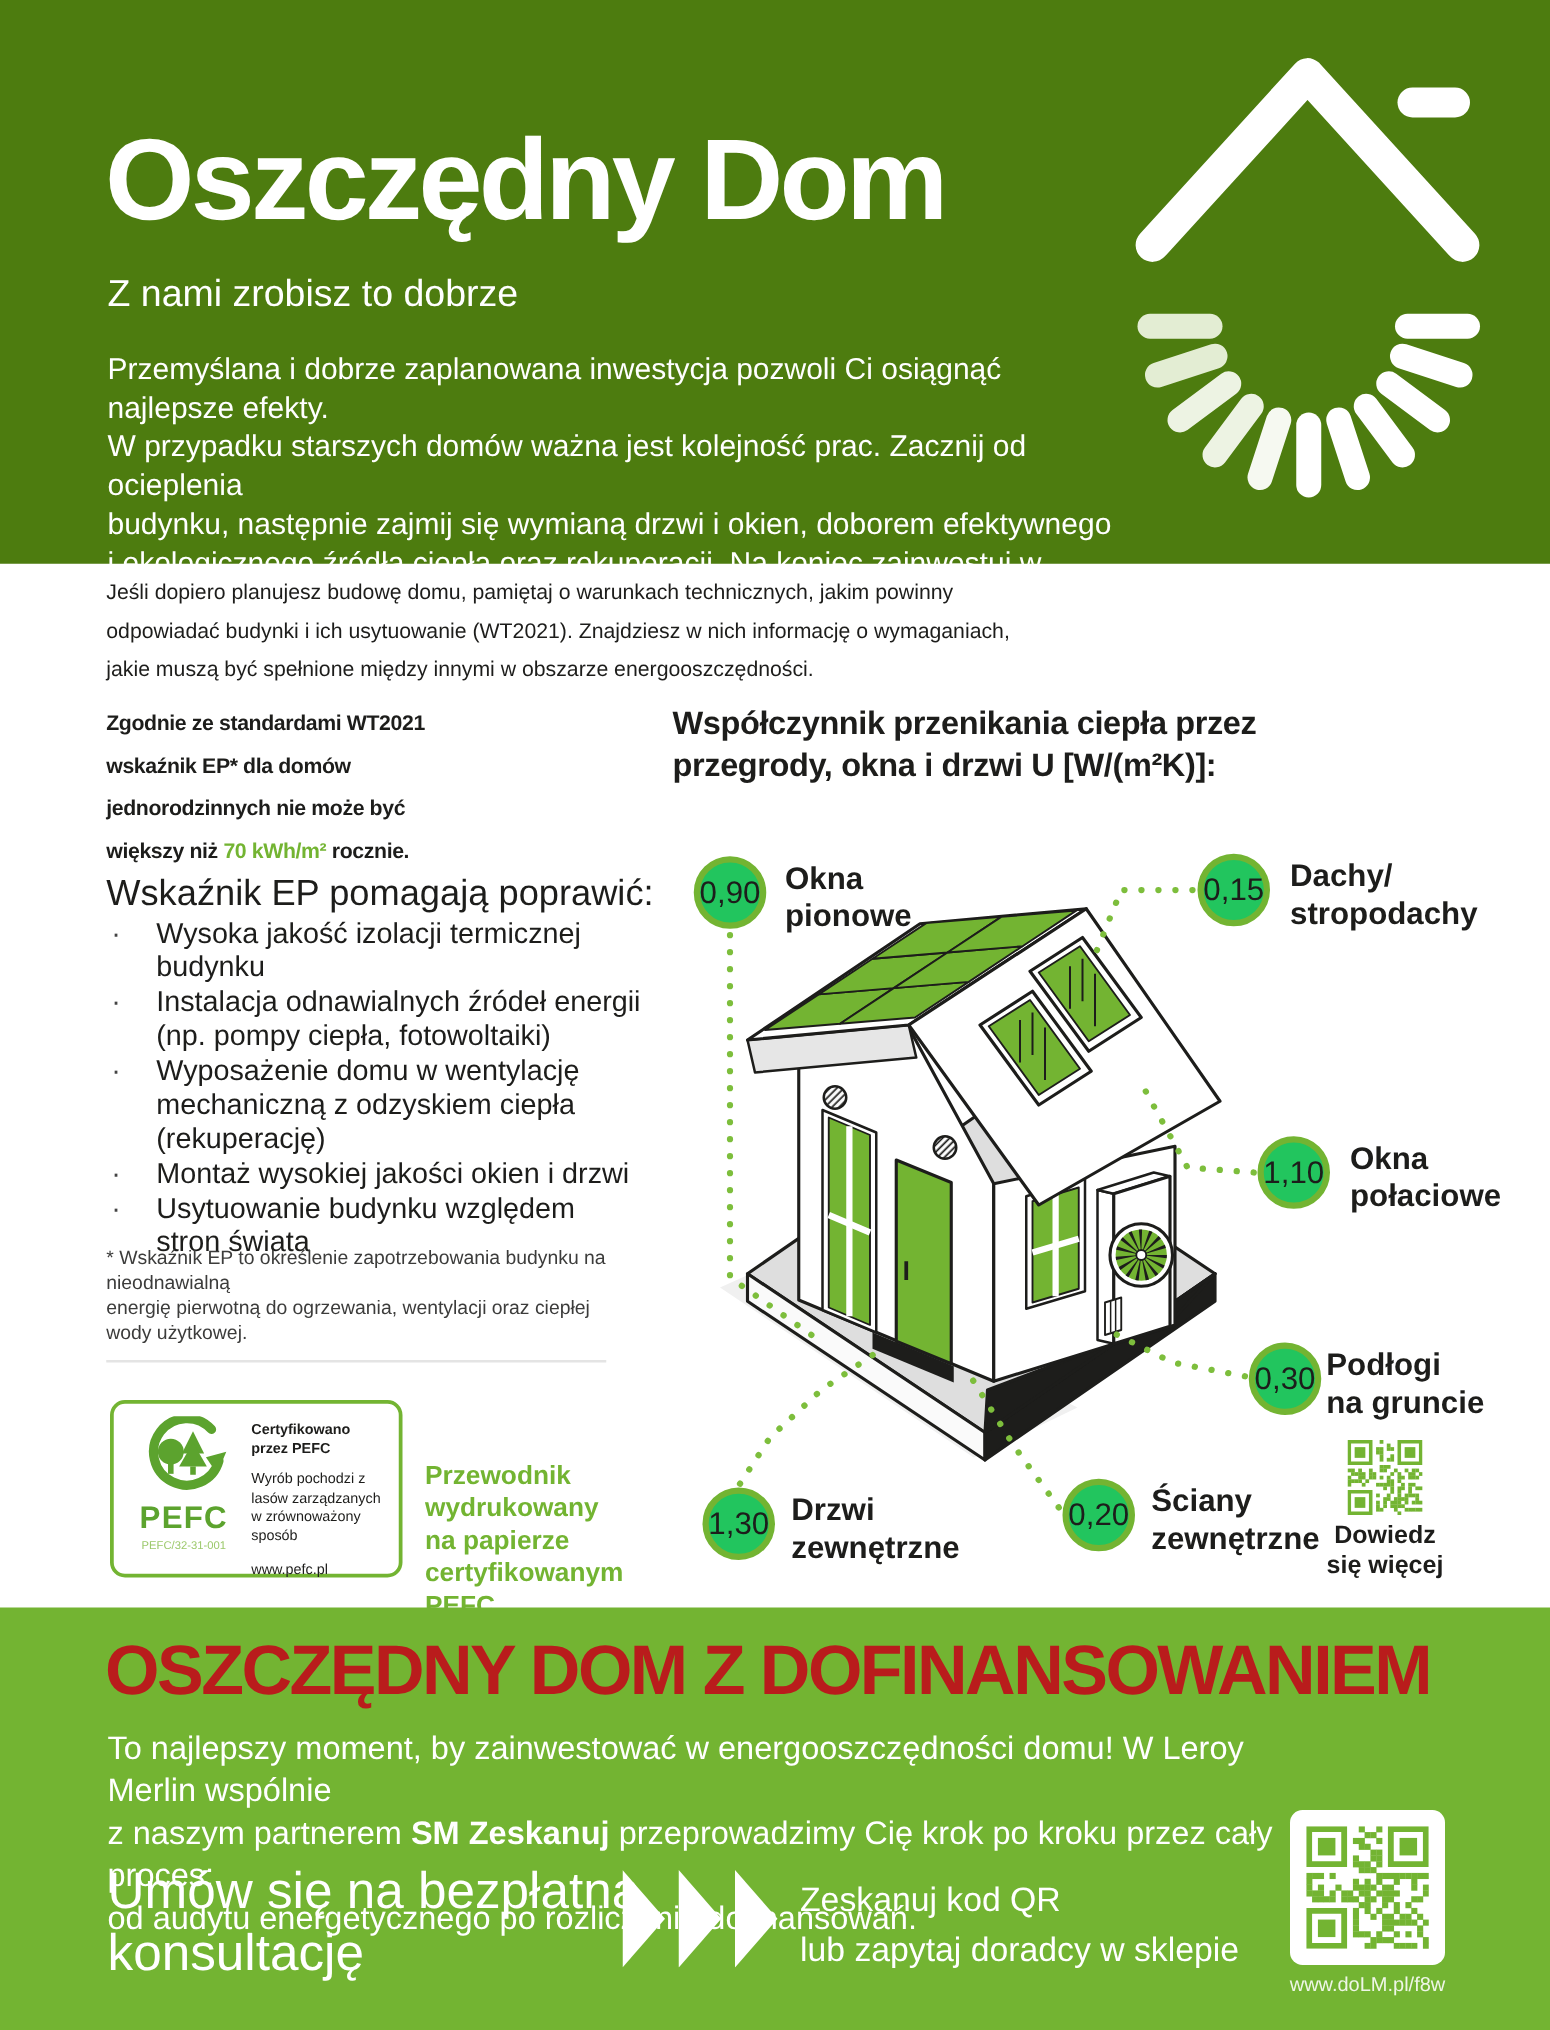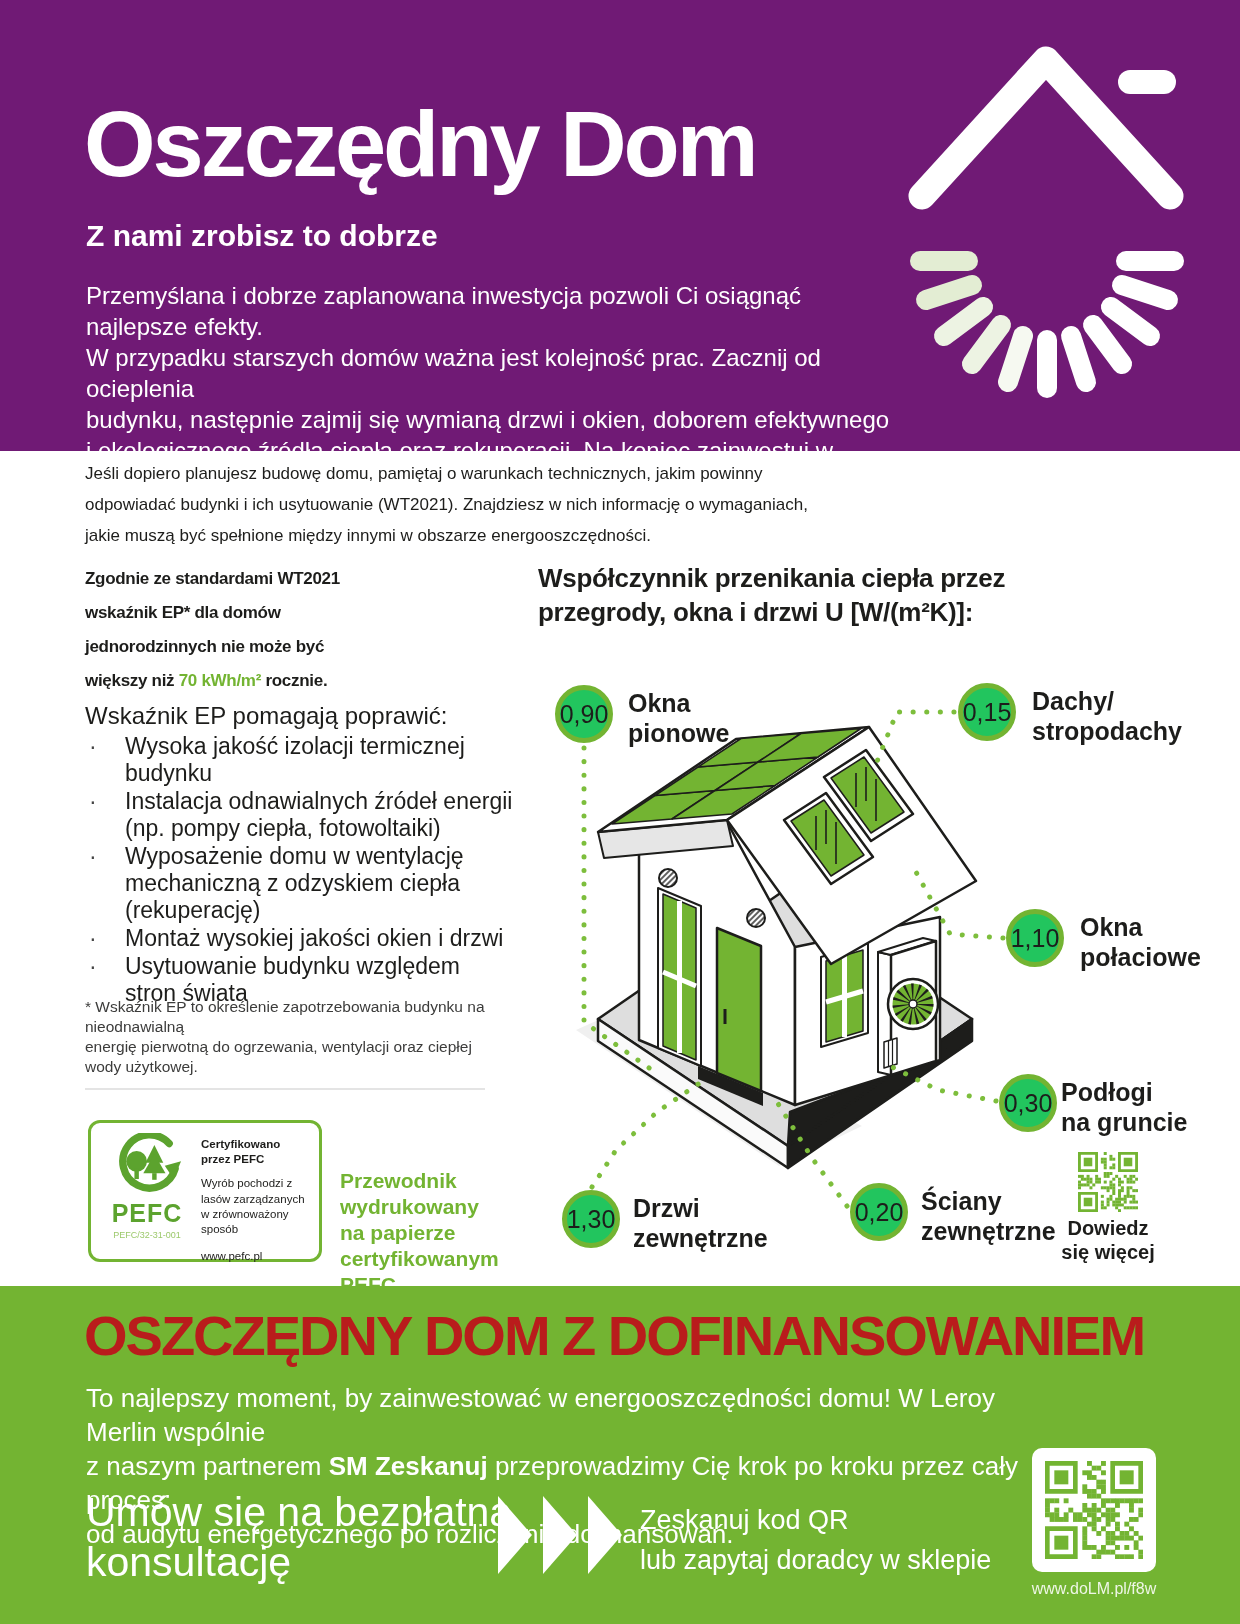--- a/index.html
+++ b/index.html
@@ -1,30 +1,30 @@
 <!DOCTYPE html>
 <html><head>
 <meta charset="utf-8">
 <style>
   html,body{margin:0;padding:0;background:#888;}
   .page{position:relative;width:1240px;height:1624px;background:#FFFFFF;overflow:hidden;
         font-family:"Liberation Sans",sans-serif;color:#1D1D1B;margin:0 auto;}
   .abs{position:absolute;}
   .pre{white-space:pre-line;}
   
-  .hdr{left:0;top:0;width:1240px;height:451px;background:#701a75;}
+  .hdr{left:0;top:0;width:1240px;height:451px;background:#4d7c0f;}
   .hdr-title{left:84px;top:92px;font-size:92px;font-weight:700;color:#fff;letter-spacing:-3px;}
-  .hdr-sub{left:86px;top:219px;font-size:30px;font-weight:700;color:#fff;}
+  .hdr-sub{left:86px;top:219px;font-size:30px;font-weight:400;color:#fff;}
   .hdr-p{left:86px;top:280px;width:810px;font-size:24px;line-height:31px;color:#fff;}
   
   .intro{left:85px;top:458px;width:960px;font-size:17px;line-height:31px;}
   
   .std-h{left:85px;top:562px;width:440px;font-size:17px;font-weight:700;line-height:34px;letter-spacing:-0.3px;}
   .std-h .hl{color:#73B432;}
-  .list-title{left:85px;top:702px;font-size:24px;line-height:27px;}
+  .list-title{left:85px;top:702px;font-size:29px;line-height:27px;}
   .blist{left:85px;top:733px;width:450px;font-size:23px;line-height:27px;}
   .bitem{display:flex;margin:0 0 1px 0;}
   .bdot{width:36px;flex:0 0 36px;text-align:left;padding-left:4px;color:#444;}
   .fnote{left:85px;top:997px;width:420px;font-size:15.5px;line-height:20px;color:#3C3C3B;}
   .divider{left:85px;top:1088px;width:400px;height:2px;background:#E4E4E4;}
   
   .pefc-box{left:88px;top:1120px;width:234px;height:142px;border:3px solid #73B432;border-radius:12px;
             display:flex;gap:8px;padding:10px 8px 8px 10px;box-sizing:border-box;background:#fff;}
   .pefc-left{width:92px;text-align:center;}
   .pefc-word{font-size:25px;font-weight:700;color:#5CA32E;letter-spacing:1px;margin-top:-2px;}

